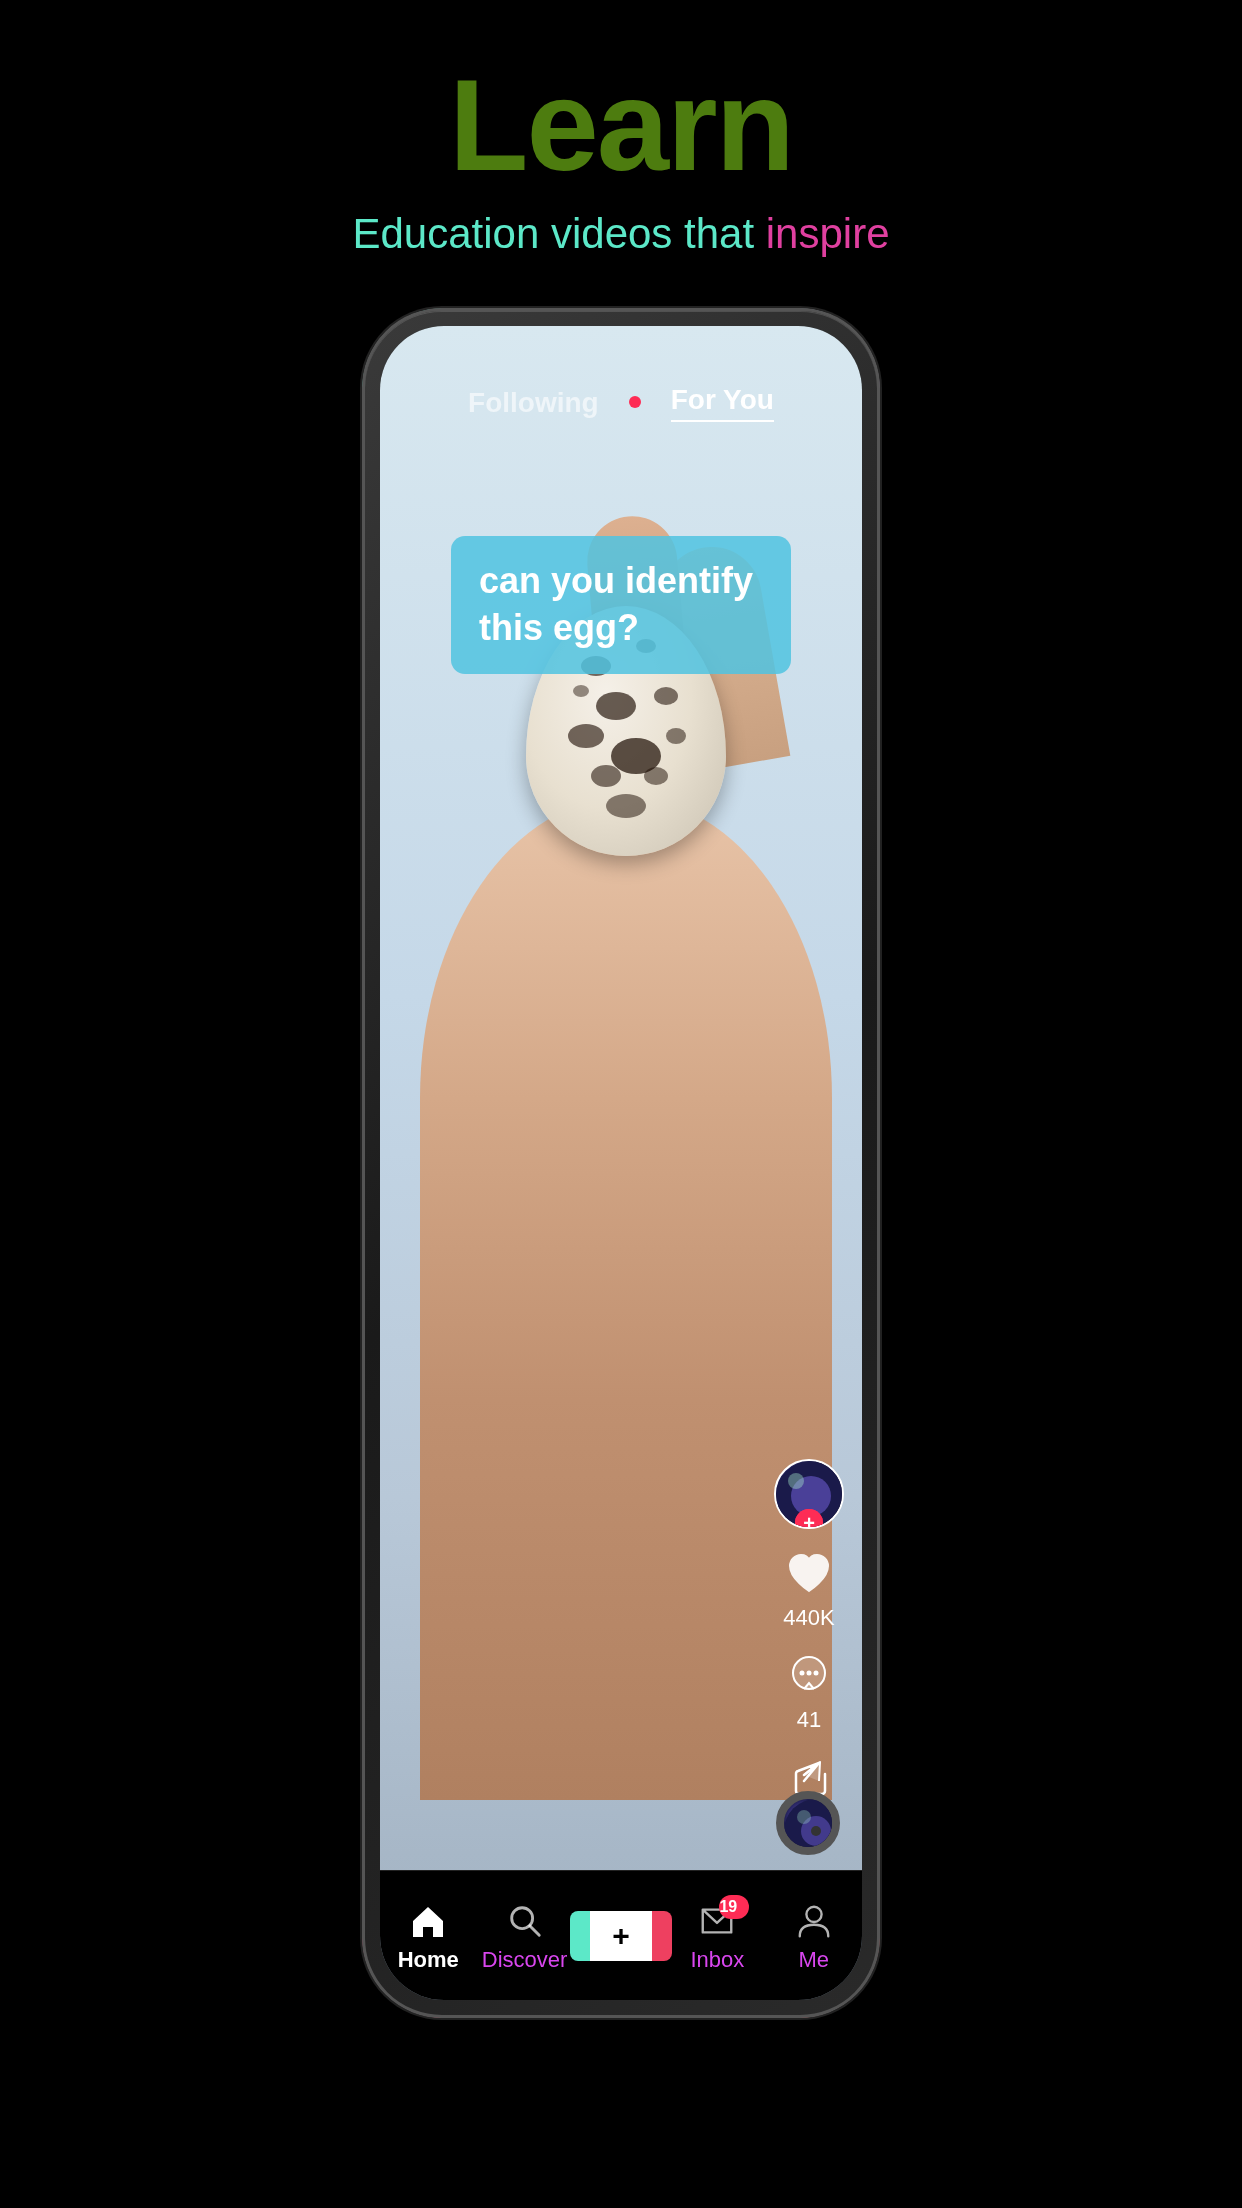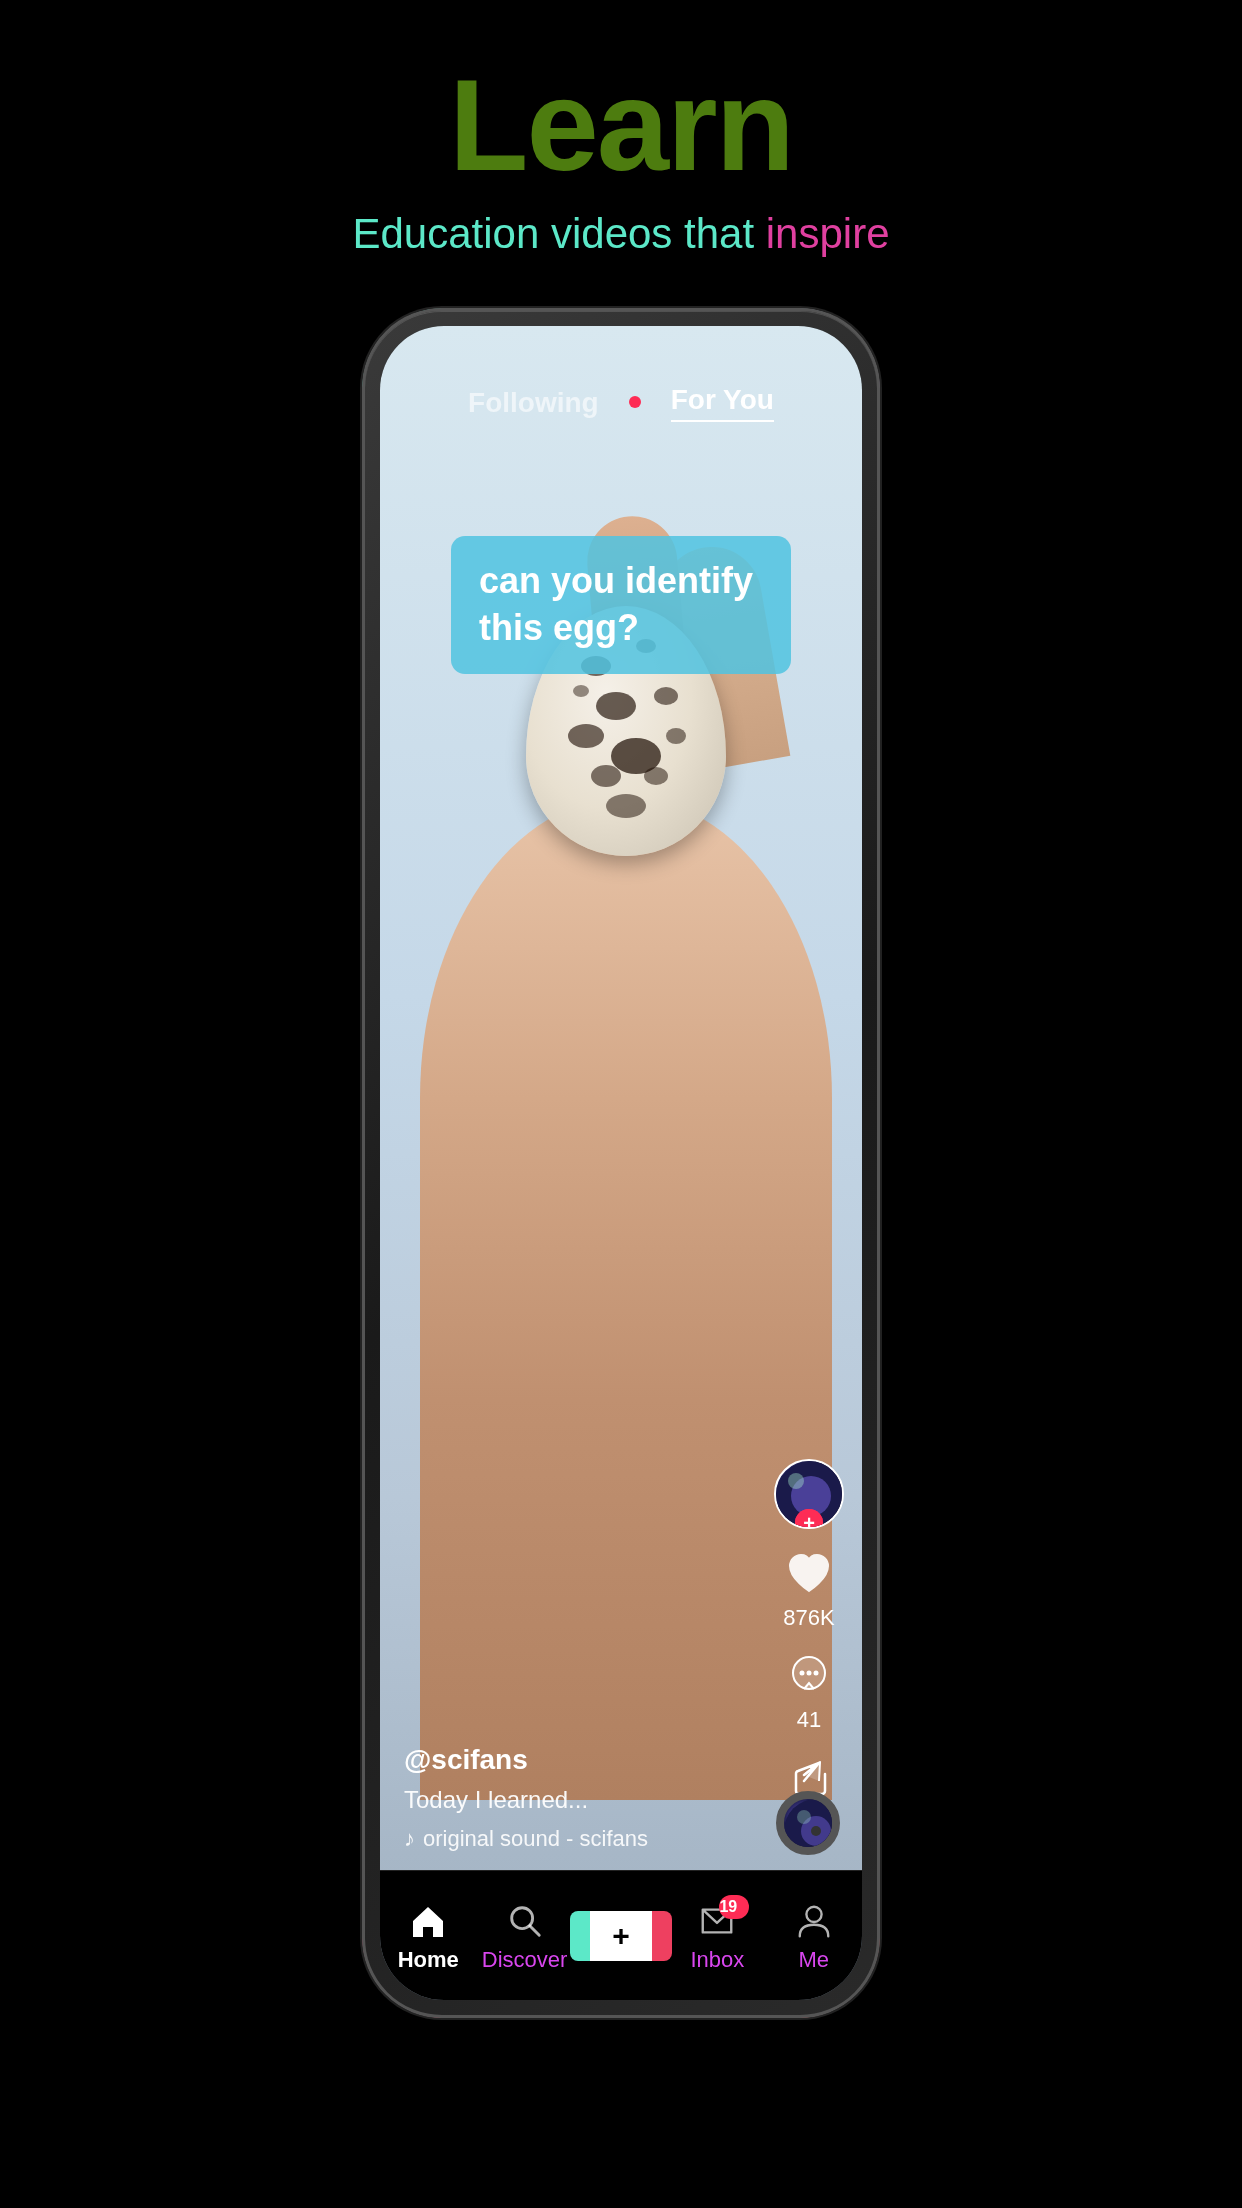--- a/index.html
+++ b/index.html
@@ -516,21 +516,21 @@
           <span>+</span>
         </div>
       </div>
 
       <div class="sidebar-action">
         <div class="sidebar-icon">
           <svg class="heart-svg" viewBox="0 0 50 50">
             <path d="M25 42 C25 42 6 30 6 17 C6 11 11 6 17 6 C21 6 24 8 25 11 C26 8 29 6 33 6 C39 6 44 11 44 17 C44 30 25 42 25 42Z" stroke="white" stroke-width="2" fill="white" opacity="0.9"></path>
           </svg>
         </div>
-        <span class="sidebar-count">876K</span>
+        <span class="sidebar-count">440K</span>
       </div>
 
       <div class="sidebar-action">
         <div class="sidebar-icon">
           <svg class="comment-svg" viewBox="0 0 50 50">
             <circle cx="25" cy="22" r="16" stroke="white" stroke-width="2" fill="rgba(255,255,255,0.15)"></circle>
             <circle cx="18" cy="22" r="2.5" fill="white"></circle>
             <circle cx="25" cy="22" r="2.5" fill="white"></circle>
             <circle cx="32" cy="22" r="2.5" fill="white"></circle>
             <path d="M20 38 L25 32 L30 38" stroke="white" stroke-width="2" fill="rgba(255,255,255,0.15)"></path>
@@ -552,28 +552,20 @@
 
     <div class="spinning-disk">
       <svg viewBox="0 0 64 64" width="64" height="64">
         <circle cx="32" cy="32" r="32" fill="#1a1a4a"></circle>
         <circle cx="32" cy="32" r="15" fill="#6a5acd" opacity="0.5"></circle>
         <circle cx="20" cy="18" r="7" fill="#aaeecc" opacity="0.3"></circle>
         <circle cx="32" cy="32" r="5" fill="#333"></circle>
       </svg>
     </div>
 
-    <div class="video-bottom-info">
-      <div class="creator-name">@scifans</div>
-      <div class="video-desc">Today I learned...</div>
-      <div class="sound-info">
-        <span class="music-note">♪</span>
-        <span>original sound - scifans</span>
-      </div>
-    </div>
 
     <div class="tiktok-nav">
 
       <div class="nav-item">
         <div class="nav-icon">
           <svg viewBox="0 0 40 40" width="40" height="40">
             <path d="M5 20 L20 6 L35 20 L35 36 L25 36 L25 26 L15 26 L15 36 L5 36 Z" fill="white"></path>
           </svg>
         </div>
         <span class="nav-label active">Home</span>

